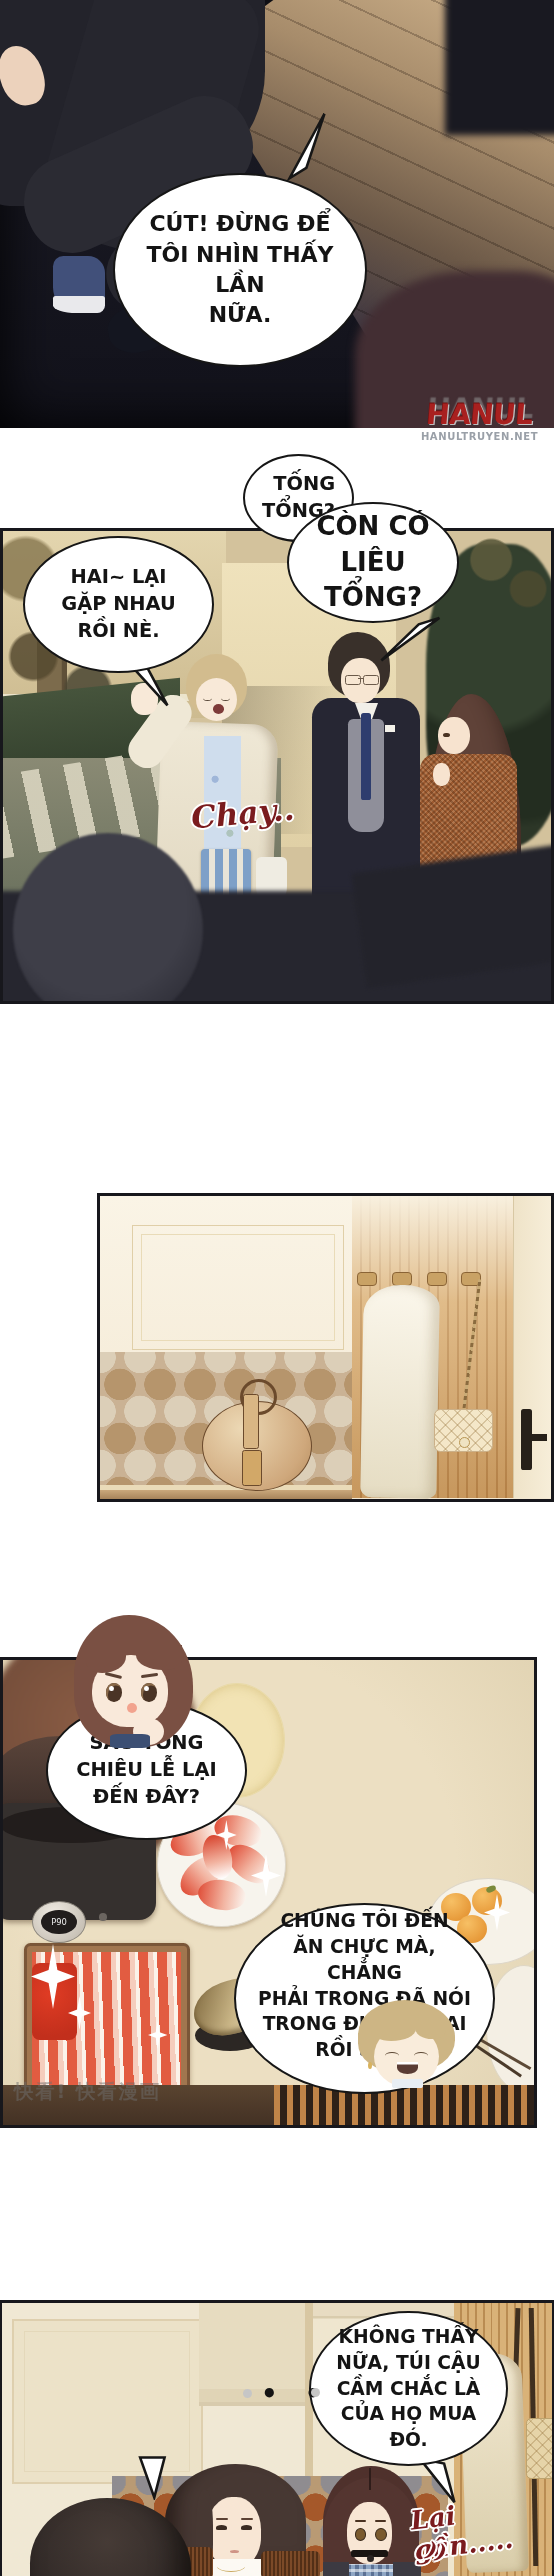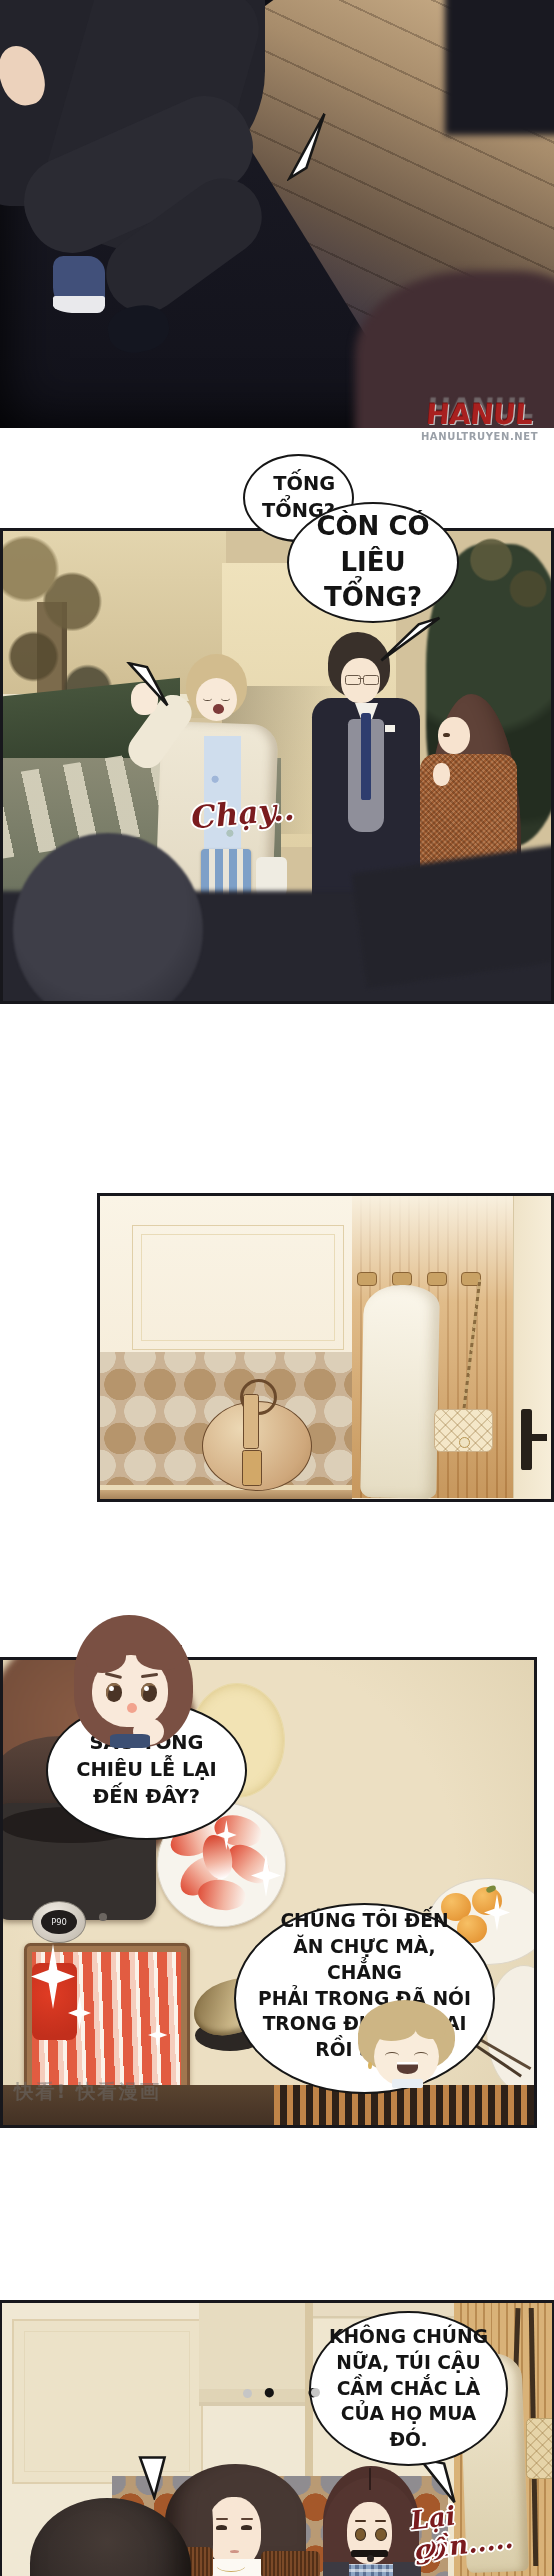--- a/index.html
+++ b/index.html
@@ -56,20 +56,23 @@
       <div class="a" style="left:0;bottom:0;width:52px;height:17px;background:#e9e9ec;border-radius:2.6px 2.6px 7.7px 45%;"></div>
     </div>
     <div class="a" style="left:108px;top:306px;width:61px;height:46px;background:#141620;border-radius:45%;transform:rotate(-10deg);"></div>
     <div class="a" style="left:355px;top:271px;width:232px;height:168px;background:#432e33;border-radius:50% 30% 0 0;filter:blur(4.5px);"></div>
     <div class="a" style="left:445px;top:-13px;width:129px;height:148px;background:#191921;filter:blur(3.2px);"></div>
   </div>
 
   <svg class="tail" style="left:287px;top:111px;" width="40" height="70" viewBox="0 0 62 108">
     <polygon points="4,104 30,88 58,4" fill="#fff" stroke="#161616" stroke-width="4"></polygon>
   </svg>
+  <div class="bubble" style="left:113px;top:173px;width:254px;height:194px;font-size:22px;">CÚT! ĐỪNG ĐỂ
+TÔI NHÌN THẤY LẦN
+NỮA.</div>
 
   <div class="a" style="left:411px;top:398px;width:137px;text-align:center;z-index:3;">
     <div class="brand-logo">HANUL</div>
     <div class="brand-site">HANULTRUYEN.NET</div>
   </div>
 
   <div class="panel" style="left:0;top:528px;width:554px;height:476px;background:#d3c29c;border:3.2px solid #17171c;box-sizing:border-box;">
     <div class="a" style="left:0;top:0;width:223px;height:187px;background:linear-gradient(180deg,#e3d5ae,#cdbb90);"></div>
     <div class="a" style="left:34px;top:71px;width:30px;height:168px;background:#7c6b4c;box-shadow:inset -5.2px 0 0 #5f5038;"></div>
     <div class="a" style="left:0;top:163px;width:194px;height:6.5px;background:#ece4cc;"></div>
@@ -139,20 +142,23 @@
                 background:radial-gradient(circle at 45% 38%,#3e3e48 0 55%,#2c2c35 85%);"></div>
   </div>
 
   <div class="bubble" style="left:243px;top:454px;width:111px;height:88px;font-size:19.4px;padding:6.5px;text-align:right;">TỐNG
 TỔNG?</div>
   <div class="bubble" style="left:287px;top:502px;width:172px;height:121px;font-size:26px;">CÒN CÓ
 LIÊU TỔNG?</div>
   <svg class="tail" style="left:380px;top:614px;" width="62" height="49" viewBox="0 0 96 76">
     <polygon points="92,6 2,72 60,16" fill="#fff" stroke="#161616" stroke-width="4"></polygon>
   </svg>
+  <div class="bubble" style="left:23px;top:536px;width:191px;height:137px;font-size:19.4px;">HAI~ LẠI
+GẶP NHAU
+RỒI NÈ.</div>
   <svg class="tail" style="left:124px;top:662px;" width="46" height="46" viewBox="0 0 72 72">
     <polygon points="8,2 68,68 36,8" fill="#fff" stroke="#161616" stroke-width="4"></polygon>
   </svg>
   <div class="sfx" style="left:191px;top:795px;font-size:31px;transform:rotate(-5deg);">Chạy..</div>
 
   <div class="panel" style="left:97px;top:1193px;width:457px;height:309px;background:linear-gradient(180deg,#faf4e6,#f3e8d2);border:3.2px solid #17171c;box-sizing:border-box;">
     <div class="a" style="left:32px;top:29px;width:210px;height:123px;border:1.9px solid #e0cfa8;">
       <div class="a" style="left:7.7px;top:7.7px;right:7.7px;bottom:7.7px;border:1.3px solid #e9dbb8;"></div>
     </div>
     <div class="a mosaic" style="left:0;top:156px;width:252px;height:137px;"></div>
@@ -330,21 +336,21 @@
     <div class="a" style="left:338px;top:261px;width:56px;height:15.5px;z-index:2;background:#8fa6c4;
                 background-image:repeating-linear-gradient(0deg,rgba(255,255,255,.55) 0 3.2px,transparent 3.2px 7.7px),
                 repeating-linear-gradient(90deg,rgba(40,60,100,.5) 0 3.2px,transparent 3.2px 7.7px);"></div>
     <div class="a" style="left:321px;top:259px;width:26px;height:17px;background:#3c3a42;z-index:2;"></div>
     <div class="a" style="left:391px;top:259px;width:28px;height:17px;background:#3c3a42;z-index:2;"></div>
   </div>
 
   <svg class="tail" style="left:136px;top:2455px;" width="34" height="45" viewBox="0 0 52 70">
     <polygon points="6,4 44,4 28,66" fill="#fff" stroke="#161616" stroke-width="4"></polygon>
   </svg>
-  <div class="bubble" style="left:309px;top:2311px;width:199px;height:155px;font-size:18.7px;padding:11.6px 15.5px;">KHÔNG CHÚNG
+  <div class="bubble" style="left:309px;top:2311px;width:199px;height:155px;font-size:18.7px;padding:11.6px 15.5px;">KHÔNG THẤY
 NỮA, TÚI CẬU
 CẦM CHẮC LÀ
 CỦA HỌ MUA
 ĐÓ.</div>
   <svg class="tail" style="left:417px;top:2457px;" width="40" height="48" viewBox="0 0 62 74">
     <polygon points="4,2 42,10 58,70" fill="#fff" stroke="#161616" stroke-width="4"></polygon>
   </svg>
   <div class="dots" style="left:261px;top:2379px;">• •</div>
   <div class="ghost-dot" style="left:243px;top:2389px;"></div>
   <div class="ghost-dot" style="left:311px;top:2388px;"></div>

